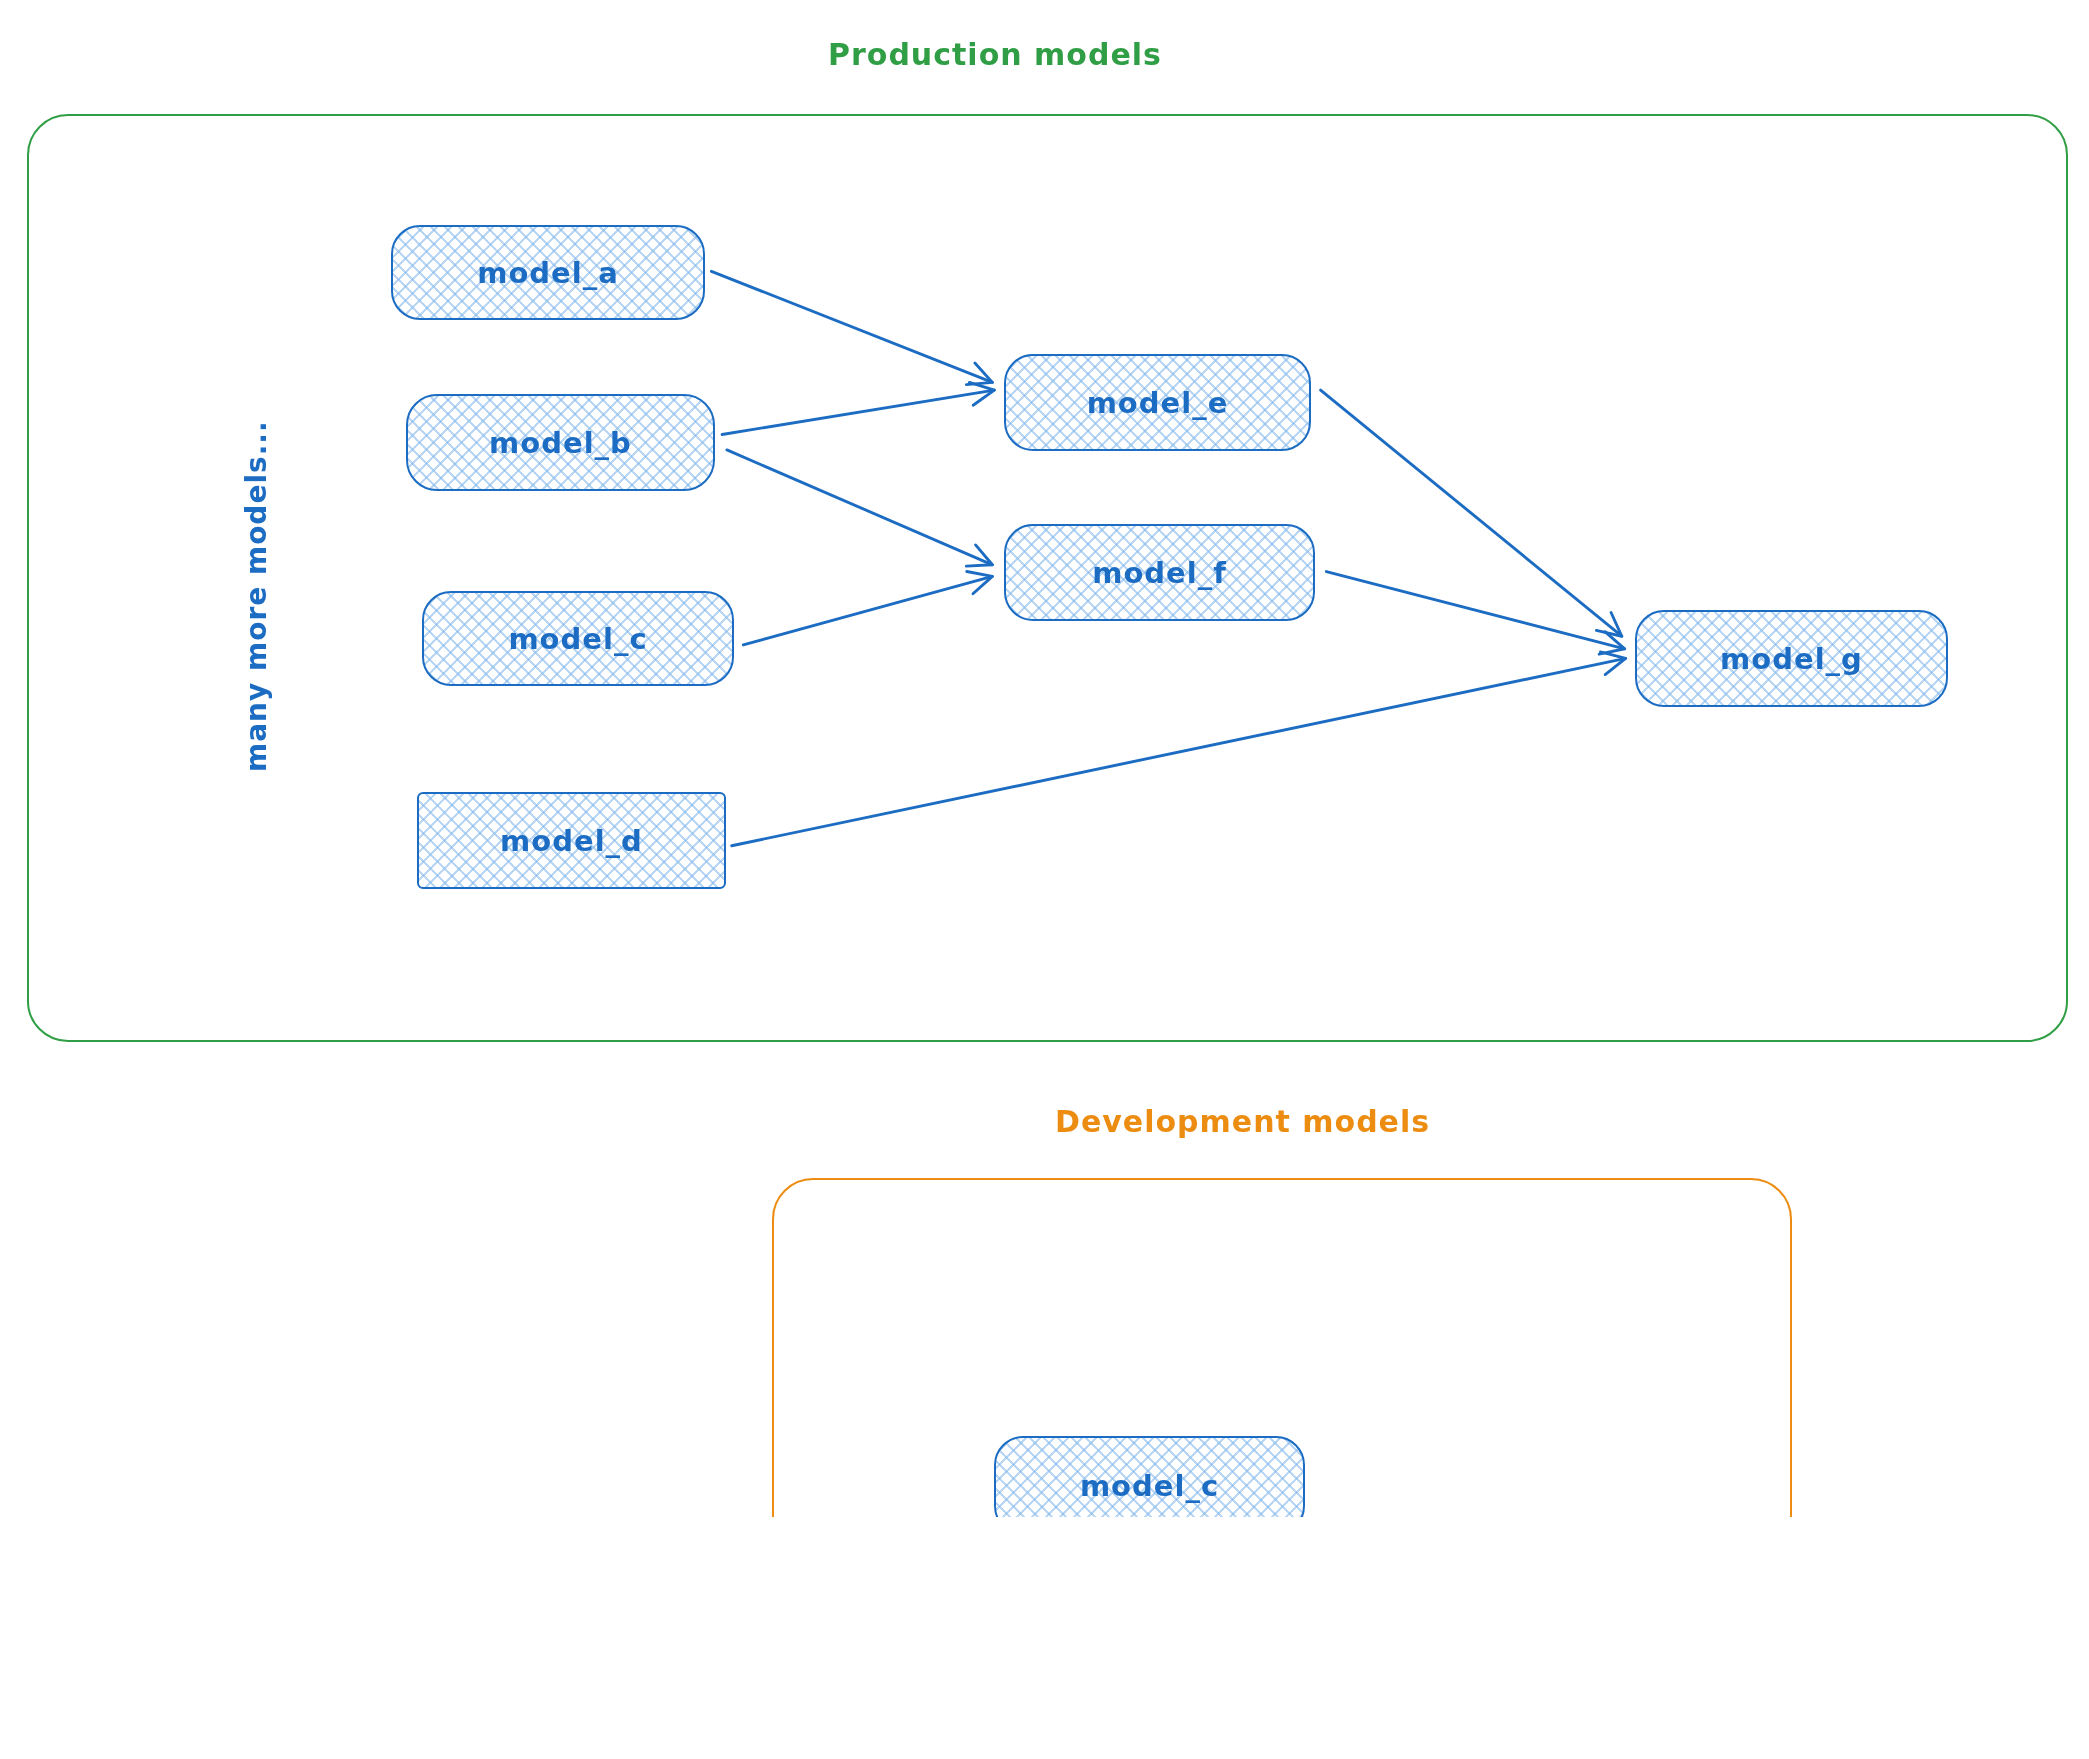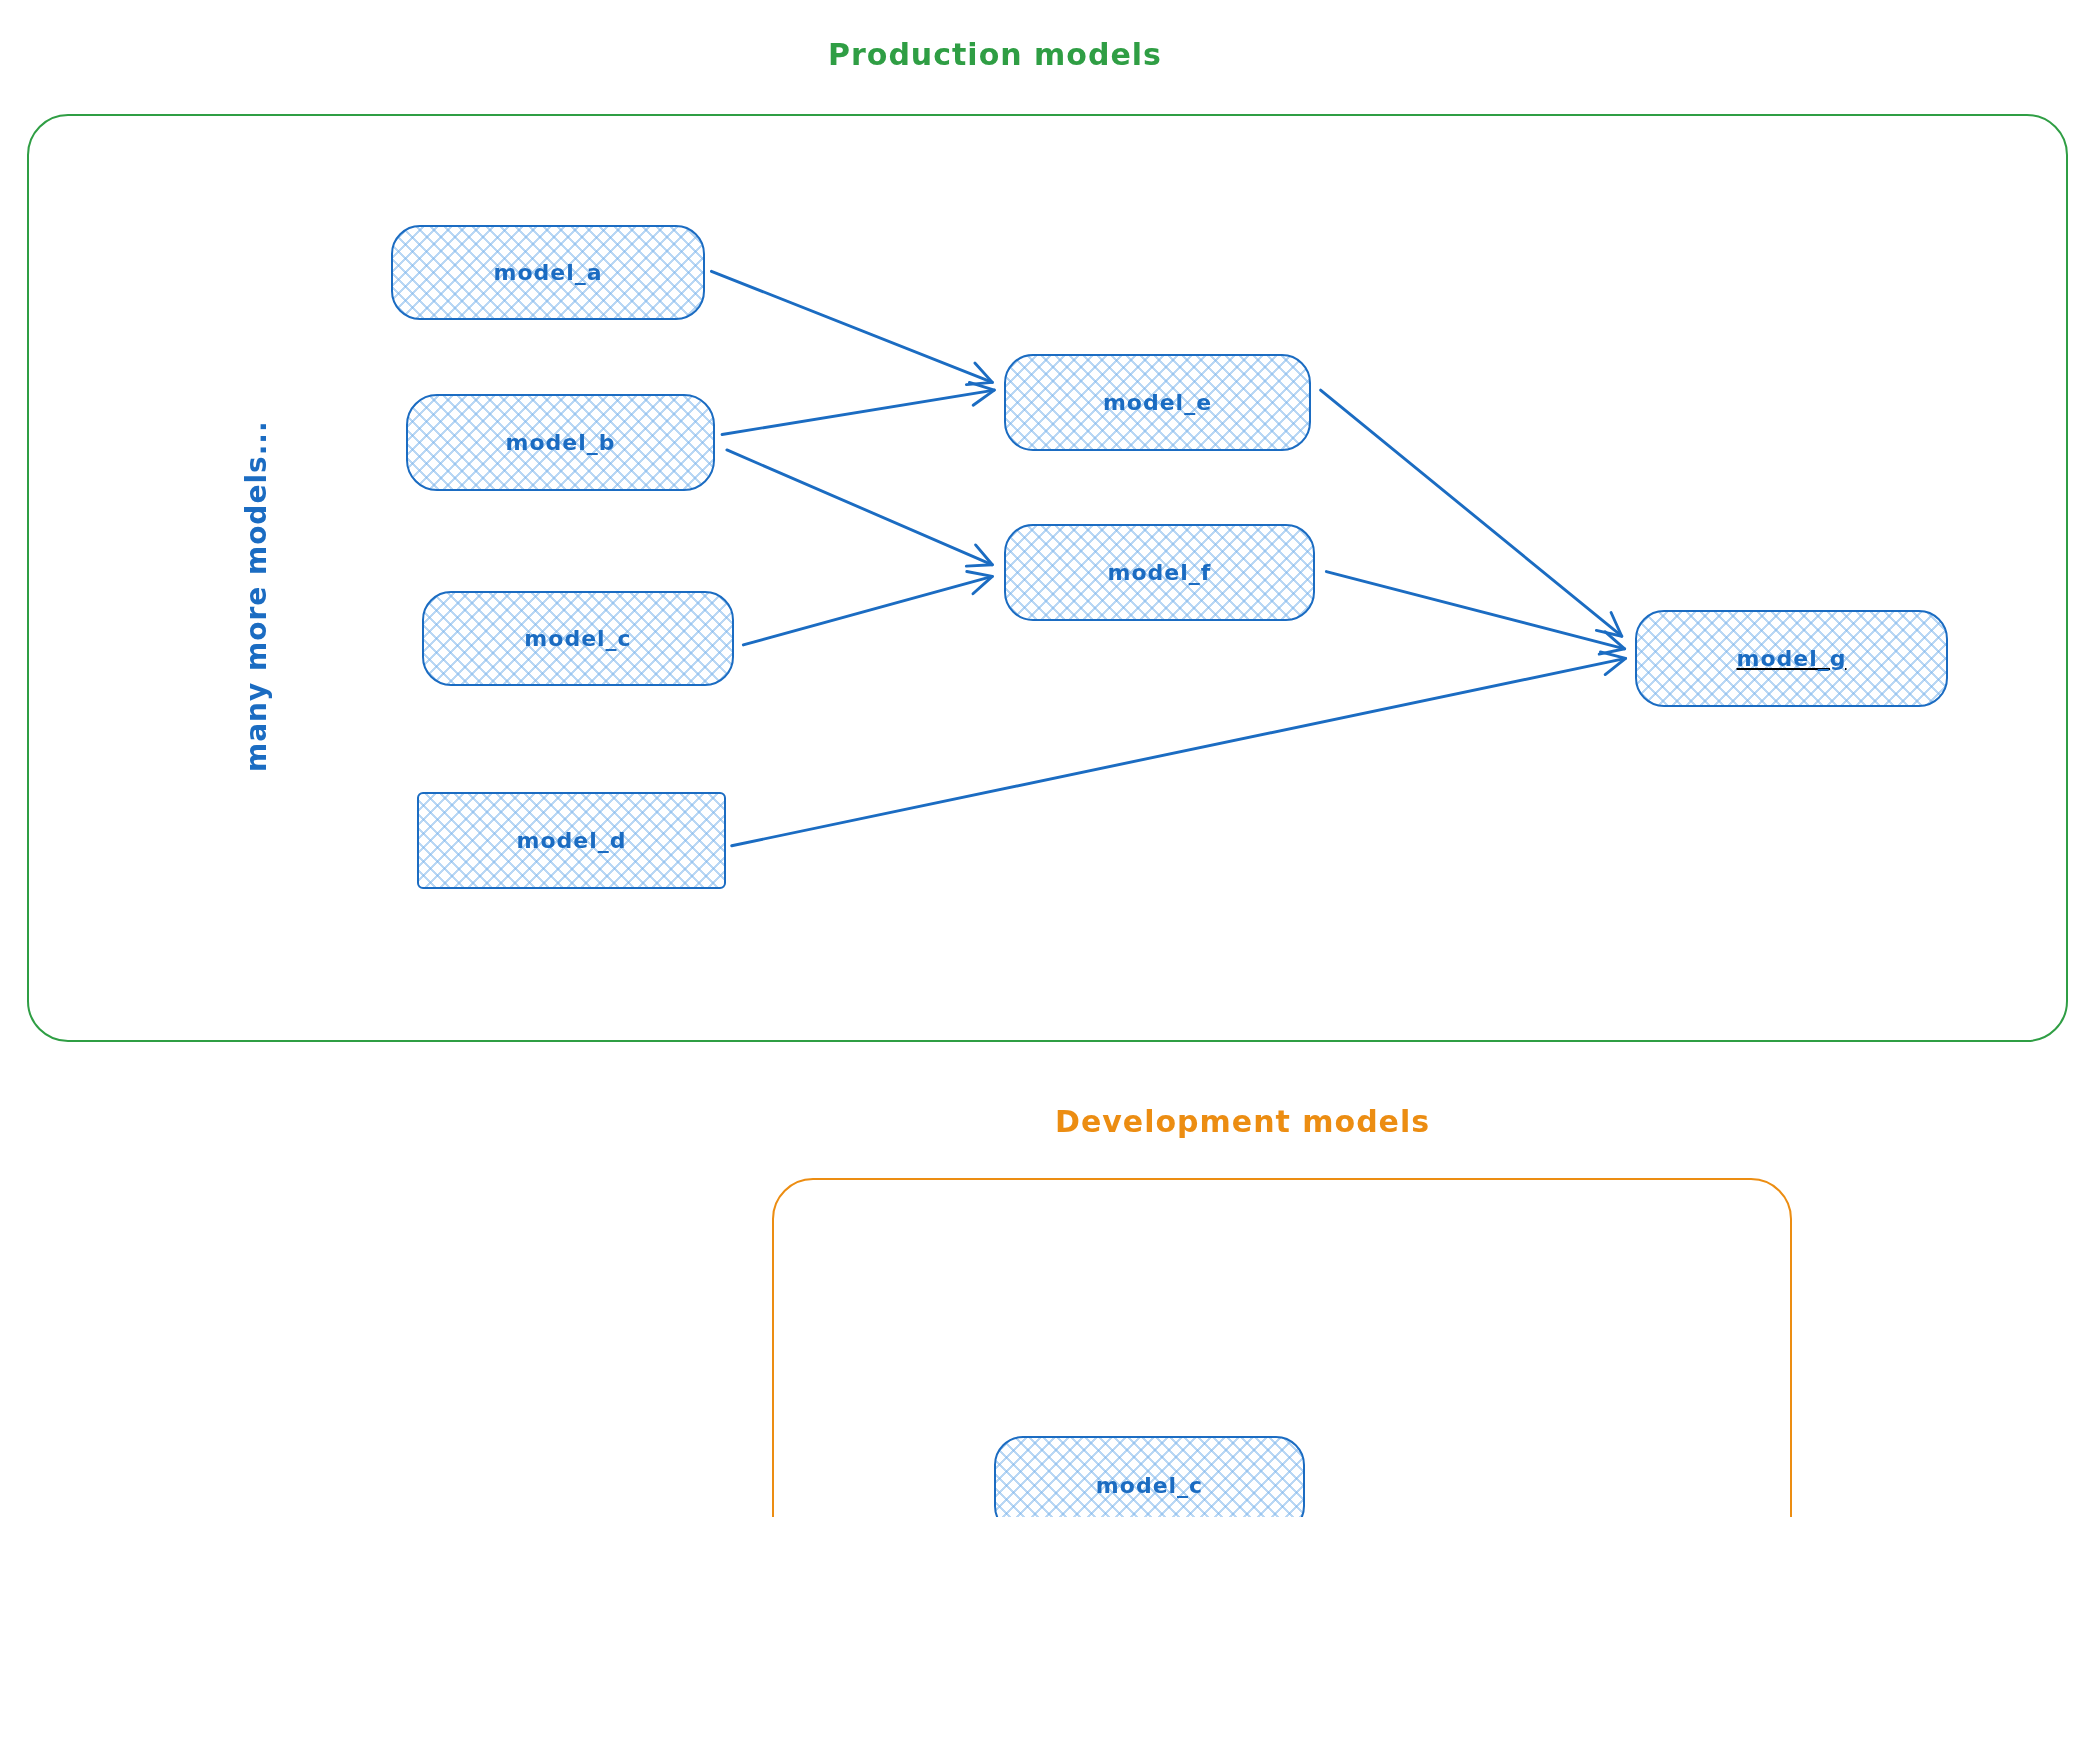--- a/index.html
+++ b/index.html
@@ -35,21 +35,21 @@
     display: flex;
     align-items: center;
     justify-content: center;
     background:
       repeating-linear-gradient(45deg,  rgba(128,183,236,0.55) 0 2.1px, transparent 2.1px 10px),
       repeating-linear-gradient(135deg, rgba(128,183,236,0.55) 0 2.1px, transparent 2.1px 10px),
       #ffffff;
   }
   .node-label {
     color: var(--blue);
-    font-size: 22px;
+    font-size: 29px;
     font-weight: bold;
     letter-spacing: 1px;
     white-space: nowrap;
   }
   .side-note {
     position: absolute;
     color: var(--blue);
     font-size: 28px;
     font-weight: bold;
     letter-spacing: 1px;
@@ -125,21 +125,21 @@
       </div>
       <div class="node" style="left: 417px; top: 792px; width: 309px; height: 97px; border-radius: 6px;">
         <span class="node-label">model_d</span>
       </div>
       <div class="node" style="left: 1004px; top: 335px; width: 307px; height: 97px; margin-top: 19px;">
         <span class="node-label">model_e</span>
       </div>
       <div class="node" style="left: 1004px; top: 524px; width: 311px; height: 97px;">
         <span class="node-label">model_f</span>
       </div>
-      <div class="node" style="left: 1635px; top: 610px; width: 313px; height: 97px; text-decoration: underline;">
+      <div class="node" style="left: 1635px; top: 610px; width: 313px; height: 97px;">
         <span class="node-label">model_g</span>
       </div>
       <div class="node" style="left: 994px; top: 1436px; width: 311px; height: 99px;">
         <span class="node-label">model_c</span>
       </div>
     </div>
 
 </div>
 
 

